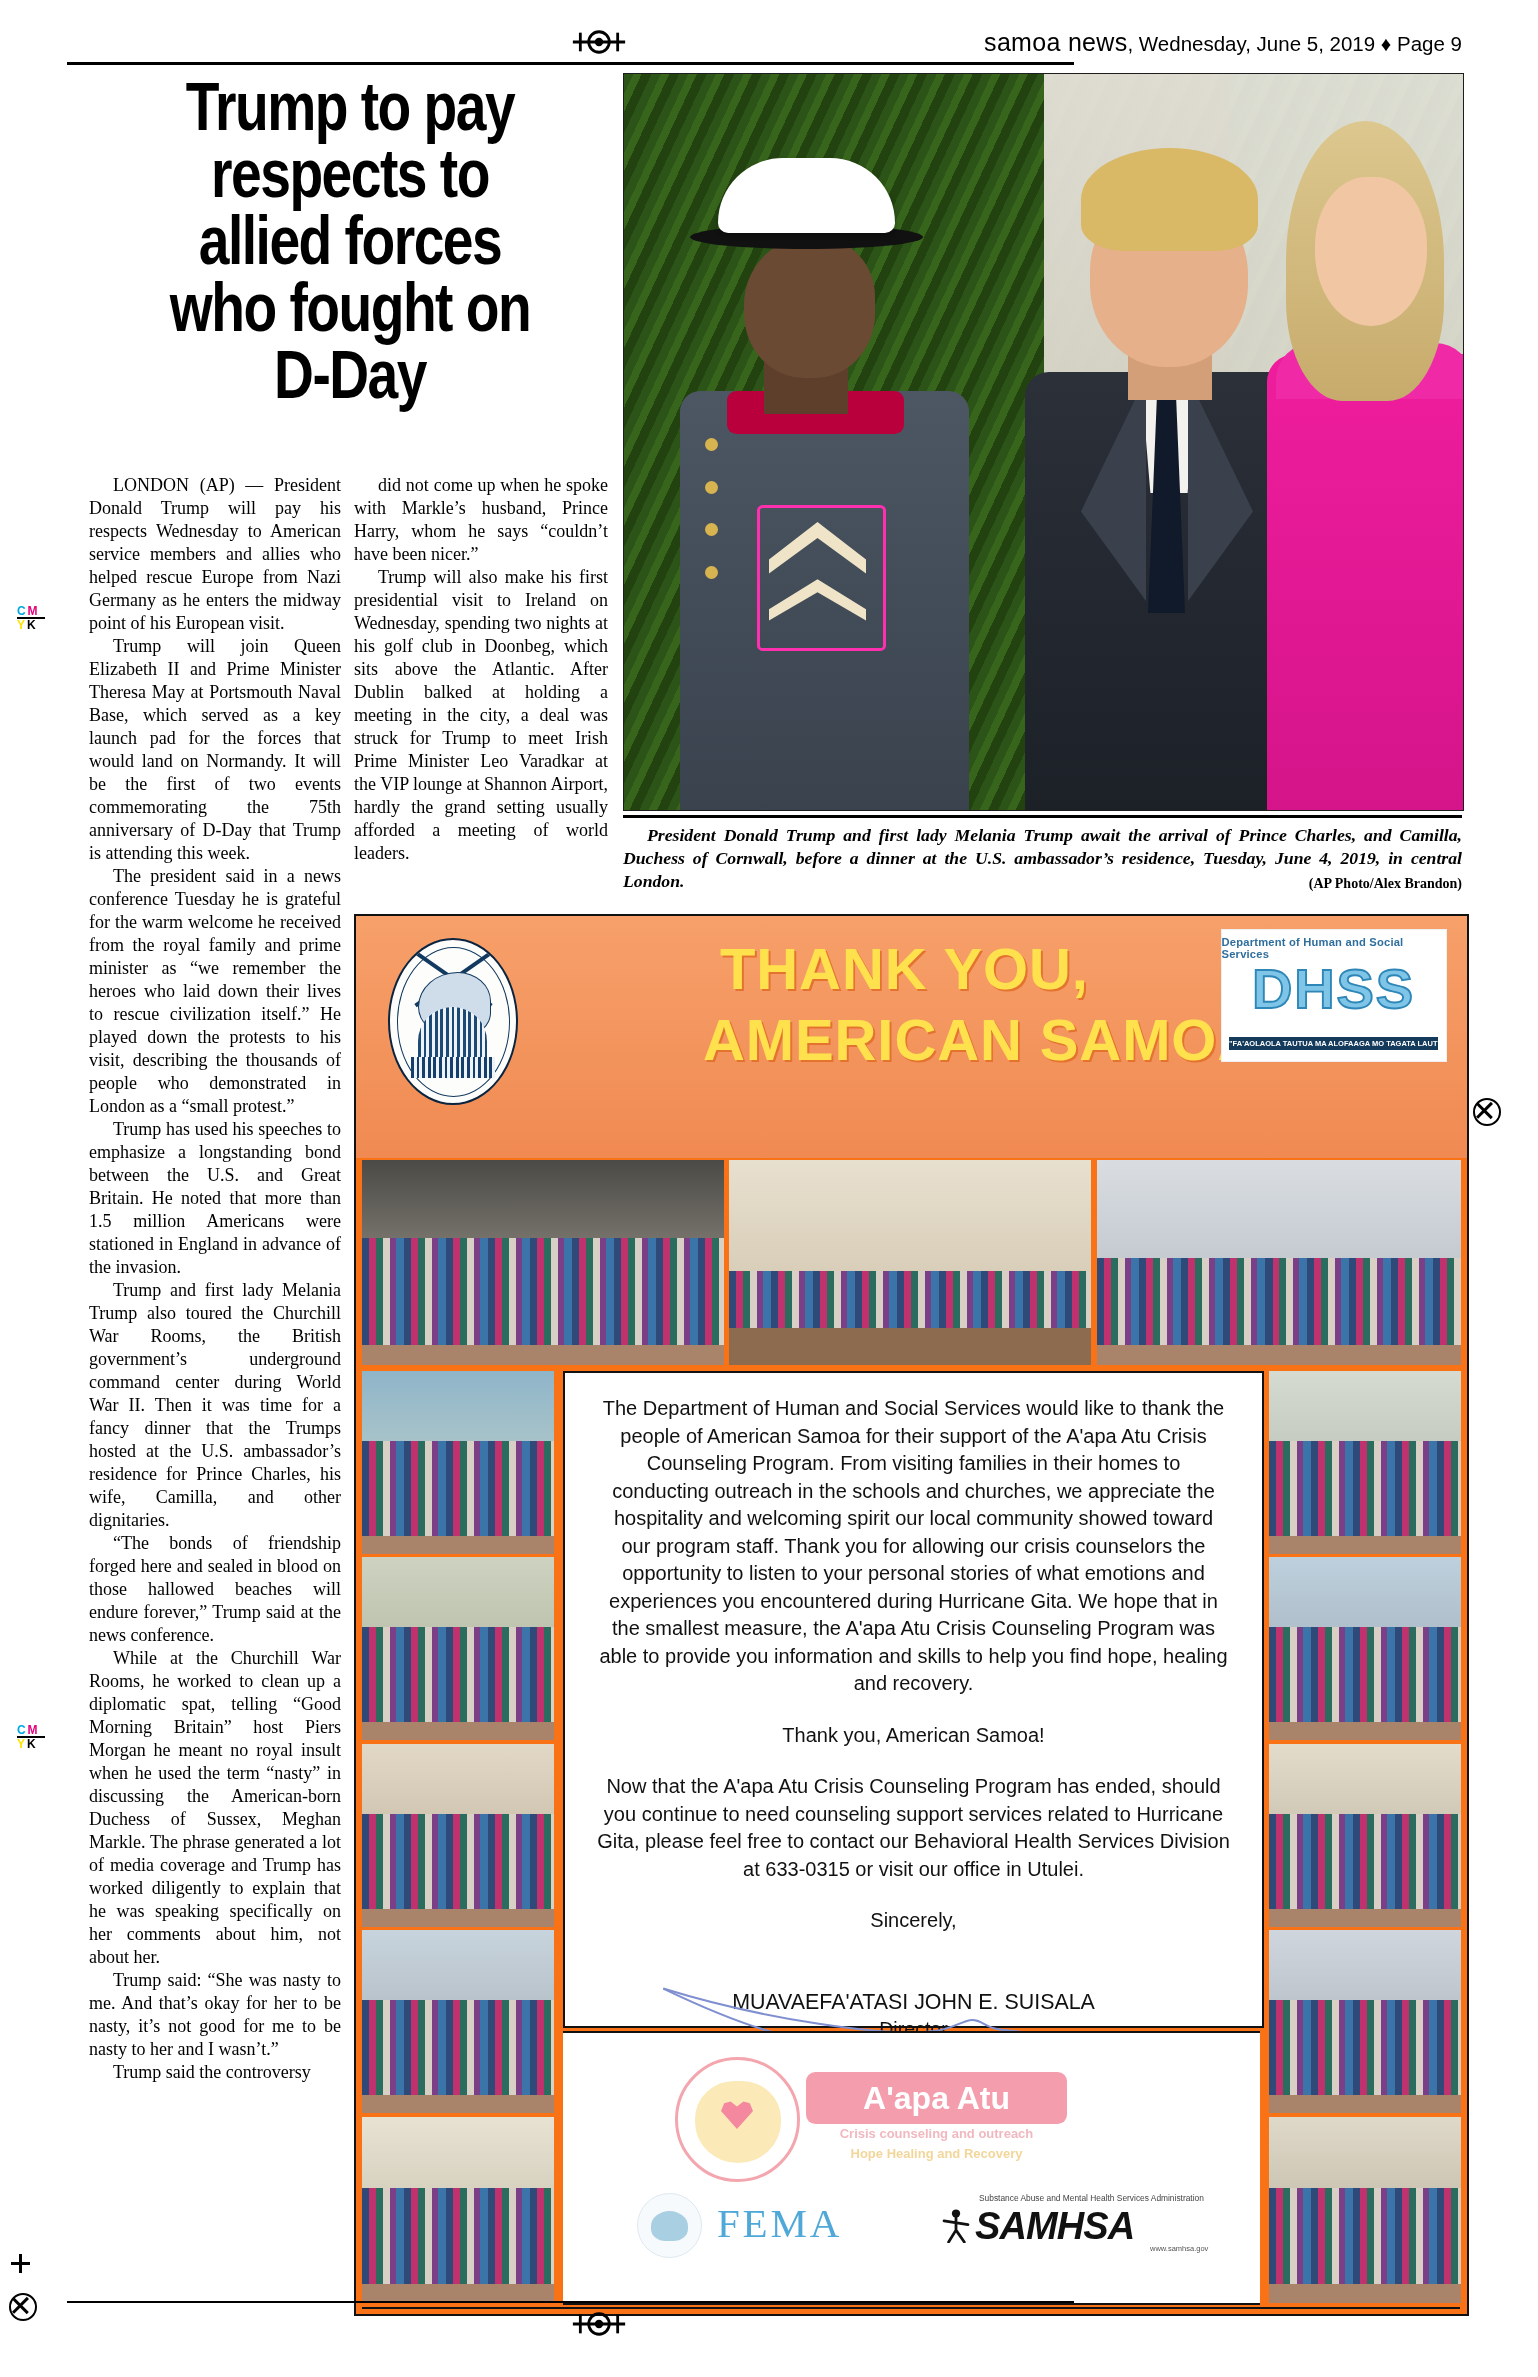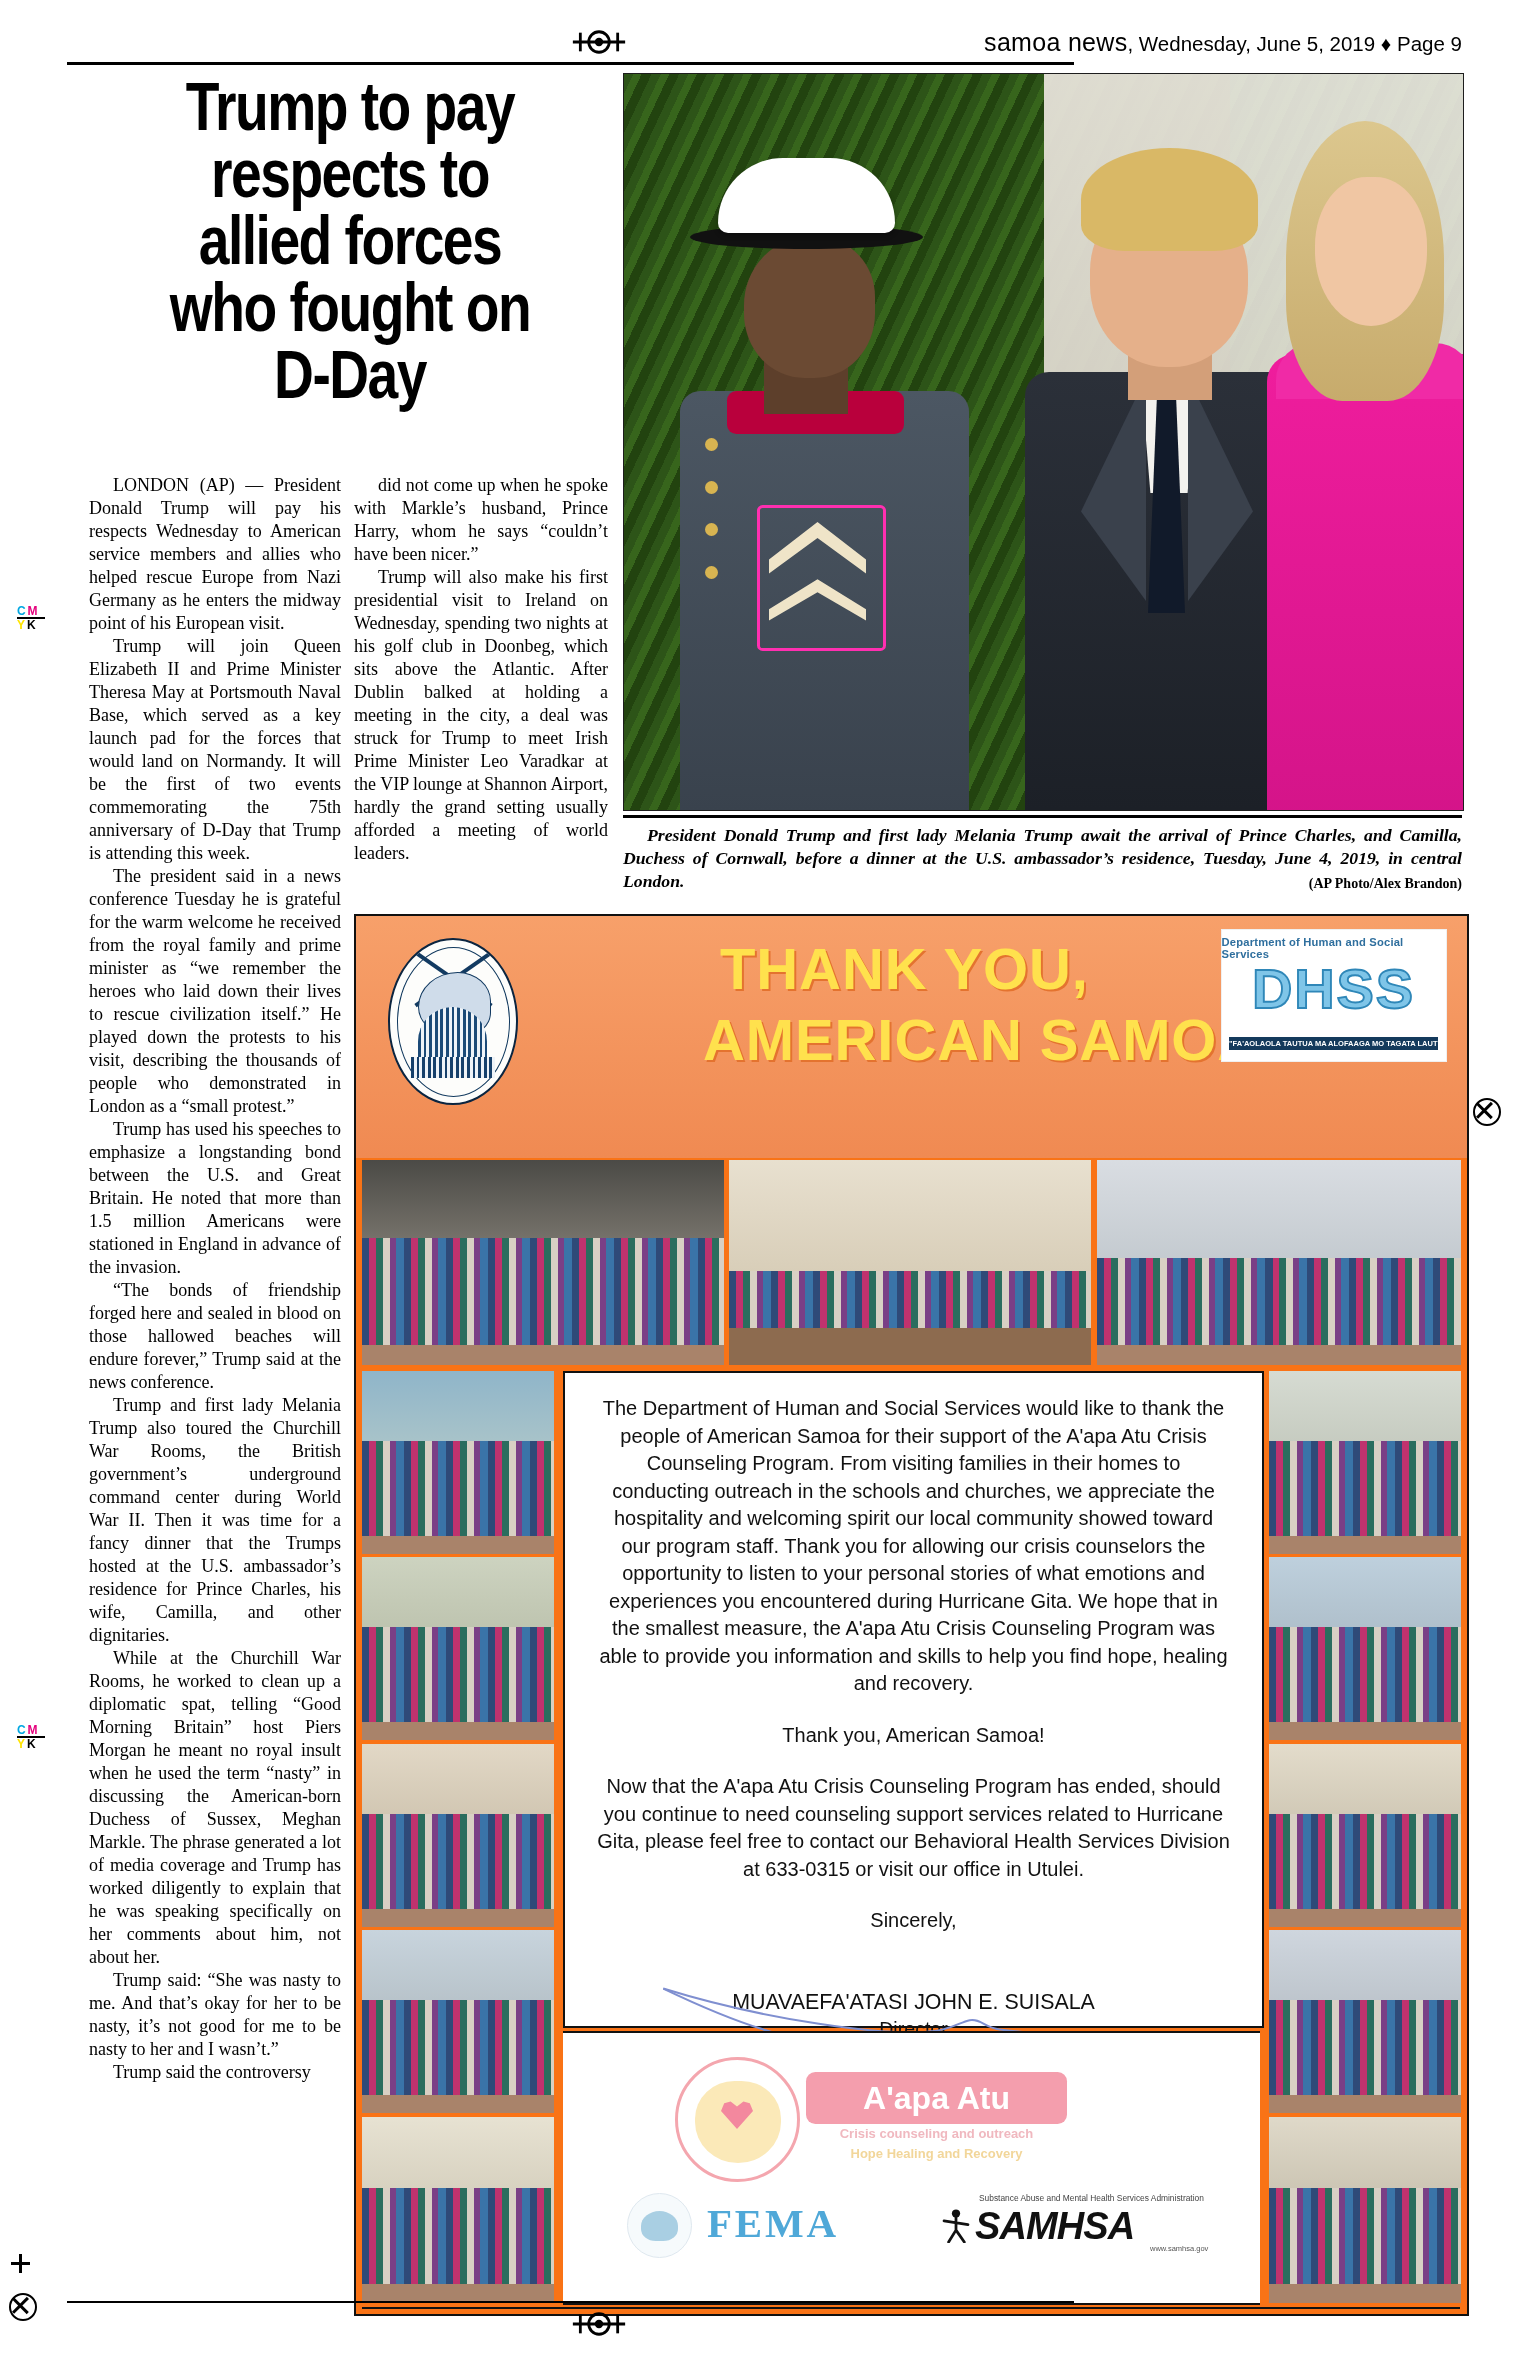--- a/index.html
+++ b/index.html
@@ -151,21 +151,21 @@
   .aapa .circ{position:absolute;left:0;top:0;width:119px;height:119px;border-radius:50%;border:3.7px solid #f4a6ae;background:#fff;}
   .aapa .hands{position:absolute;left:17px;top:20.5px;width:86px;height:82px;background:#fbe9b8;border-radius:46% 46% 50% 50%;}
   .aapa .heart{position:absolute;left:43px;top:41px;width:32px;height:28px;background:#f3889e;
      clip-path:polygon(50% 100%,0 36%,10% 8%,30% 2%,50% 20%,70% 2%,90% 8%,100% 36%);}
   .aapa .pill{position:absolute;left:131px;top:15px;width:261px;height:52px;background:#f49ead;border-radius:9.3px;}
   .aapa .pill span{display:block;font-family:"Liberation Sans",sans-serif;font-weight:700;font-size:32px;color:#fff;text-align:center;line-height:52px;border-radius:26px;}
   .aapa .sub1{position:absolute;left:131px;top:69px;width:261px;text-align:center;
      font-family:"Liberation Sans",sans-serif;font-size:13px;color:#f0b8bf;font-weight:700;}
   .aapa .sub2{position:absolute;left:131px;top:89px;width:261px;text-align:center;
      font-family:"Liberation Sans",sans-serif;font-size:13px;color:#f2d69a;font-weight:700;}
-  .fema{position:absolute;left:64px;top:160px;width:280px;height:65px;font-weight:bold;}
+  .fema{position:absolute;left:74px;top:160px;width:280px;height:65px;}
   .fema .seal{position:absolute;left:0;top:0;width:63px;height:63px;border-radius:50%;
      border:1.9px solid #dfe8ef;background:#f6fafc;}
   .fema .seal .bird{position:absolute;left:13px;top:17px;width:37px;height:30px;background:#a9cfe3;border-radius:50% 50% 40% 40%;}
   .fema .txt{position:absolute;left:80px;top:5.6px;font-family:"Liberation Serif",serif;
      font-size:41px;color:#4fa8d8;letter-spacing:2.8px;}
   .samhsa{position:absolute;left:373px;top:164px;width:298px;height:62px;}
   .samhsa .top{position:absolute;left:43px;top:-3.7px;font-family:"Liberation Sans",sans-serif;font-size:8.4px;color:#444;white-space:nowrap;}
   .samhsa .glyph{position:absolute;left:3.7px;top:11.2px;width:32px;height:35px;}
   .samhsa .word{position:absolute;left:39px;top:7.5px;font-family:"Liberation Sans",sans-serif;
      font-weight:700;font-style:italic;font-size:38px;color:#111;letter-spacing:-0.9px;}
@@ -273,22 +273,22 @@
       <span class="lead">President Donald Trump and first lady Melania Trump await the arrival of Prince Charles, and Camilla, Duchess of Cornwall, before a dinner at the U.S. ambassador’s residence, Tuesday, June 4, 2019, in central London.</span>
       <span class="credit">(AP Photo/Alex Brandon)</span>
     </div>
   </div>
 
   <div class="col col1">
     <p>LONDON (AP) — President Donald Trump will pay his respects Wednesday to American service members and allies who helped rescue Europe from Nazi Germany as he enters the midway point of his European visit.</p>
     <p>Trump will join Queen Elizabeth II and Prime Minister Theresa May at Portsmouth Naval Base, which served as a key launch pad for the forces that would land on Normandy. It will be the first of two events commemorating the 75th anniversary of D-Day that Trump is attending this week.</p>
     <p>The president said in a news conference Tuesday he is grateful for the warm welcome he received from the royal family and prime minister as “we remember the heroes who laid down their lives to rescue civilization itself.” He played down the protests to his visit, describing the thousands of people who demonstrated in London as a “small protest.”</p>
     <p>Trump has used his speeches to emphasize a longstanding bond between the U.S. and Great Britain. He noted that more than 1.5 million Americans were stationed in England in advance of the invasion.</p>
+    <p>Trump and first lady Melania Trump also toured the Churchill War Rooms, the British government’s underground command center during World War II. Then it was time for a fancy dinner that the Trumps hosted at the U.S. ambassador’s residence for Prince Charles, his wife, Camilla, and other dignitaries.</p>
     <p>“The bonds of friendship forged here and sealed in blood on those hallowed beaches will endure forever,” Trump said at the news conference.</p>
-    <p>Trump and first lady Melania Trump also toured the Churchill War Rooms, the British government’s underground command center during World War II. Then it was time for a fancy dinner that the Trumps hosted at the U.S. ambassador’s residence for Prince Charles, his wife, Camilla, and other dignitaries.</p>
     <p>While at the Churchill War Rooms, he worked to clean up a diplomatic spat, telling “Good Morning Britain” host Piers Morgan he meant no royal insult when he used the term “nasty” in discussing the American-born Duchess of Sussex, Meghan Markle. The phrase generated a lot of media coverage and Trump has worked diligently to explain that he was speaking specifically on her comments about him, not about her.</p>
     <p>Trump said: “She was nasty to me. And that’s okay for her to be nasty, it’s not good for me to be nasty to her and I wasn’t.”</p>
     <p>Trump said the controversy</p>
   </div>
   <div class="col col2">
     <p>did not come up when he spoke with Markle’s husband, Prince Harry, whom he says “couldn’t have been nicer.”</p>
     <p>Trump will also make his first presidential visit to Ireland on Wednesday, spending two nights at his golf club in Doonbeg, which sits above the Atlantic. After Dublin balked at holding a meeting in the city, a deal was struck for Trump to meet Irish Prime Minister Leo Varadkar at the VIP lounge at Shannon Airport, hardly the grand setting usually afforded a meeting of world leaders.</p>
   </div>
 
   <div class="ad">

